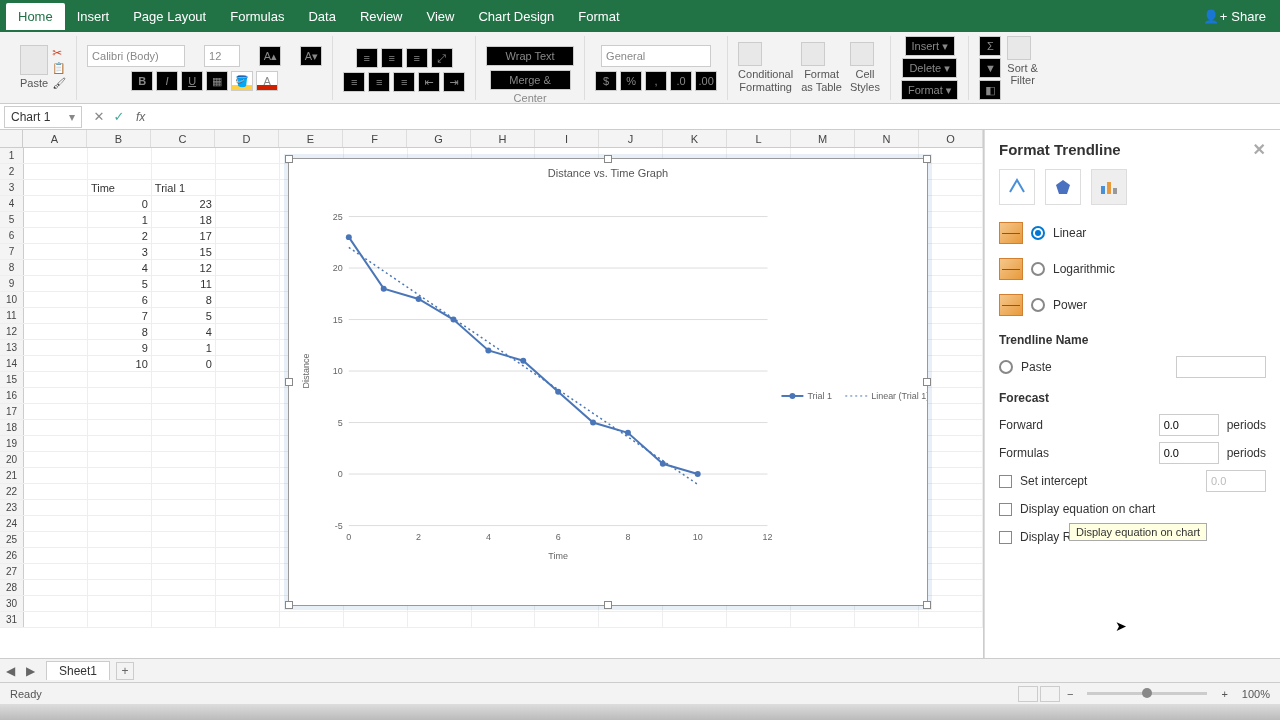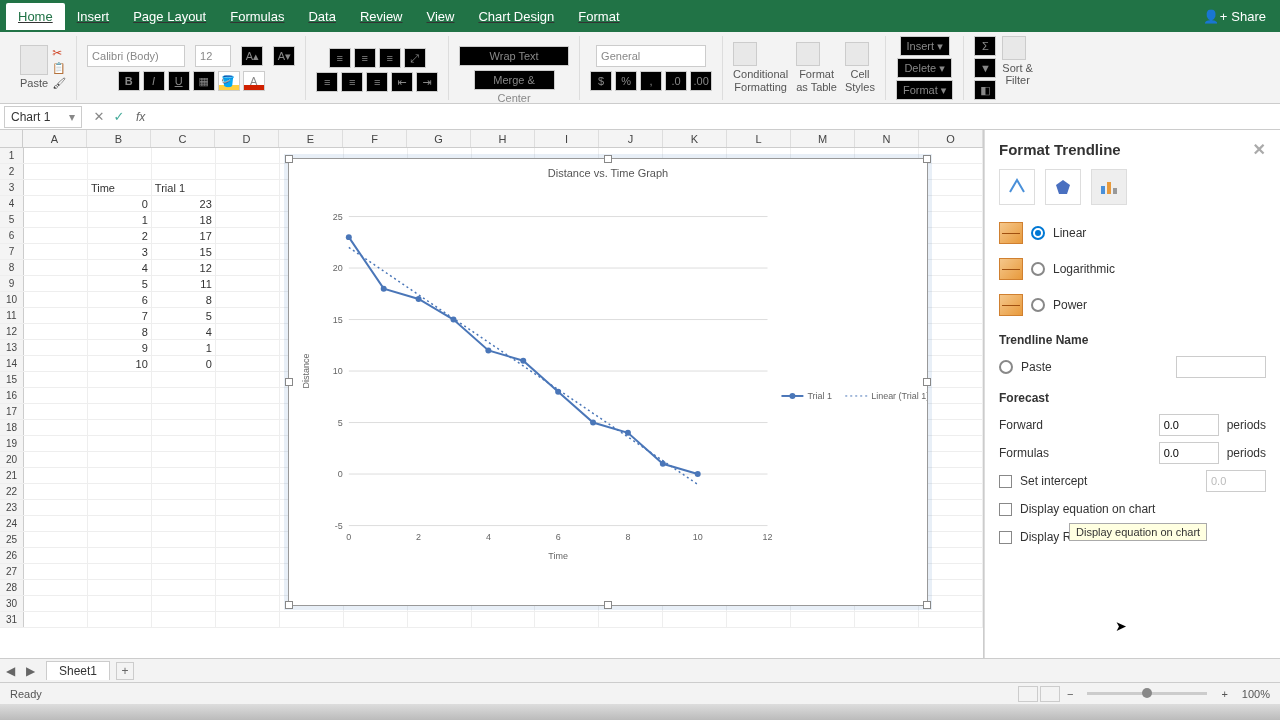--- a/index.html
+++ b/index.html
@@ -10,21 +10,21 @@
 .tab { padding: 6px 12px; color: #fff; font-size: 13px; cursor: pointer; border-radius: 2px 2px 0 0; }
 .tab.active { background: #fff; color: #217346; }
 .share-btn { margin-left: auto; color: #fff; padding: 0 14px; font-size: 13px; display: flex; align-items: center; gap: 4px; }
 
 
 .ribbon { height: 72px; background: #f3f3f3; border-bottom: 1px solid #ccc; display: flex; align-items: center; padding: 4px 10px; gap: 0; }
 .rgroup { display: flex; flex-direction: column; align-items: center; padding: 2px 10px; border-right: 1px solid #ddd; height: 64px; justify-content: center; }
 .rgroup:last-child { border-right: none; }
 .rgroup .big { font-size: 11px; color: #555; margin-top: 2px; text-align: center; line-height: 1.1; }
 .rgroup .iconbox { width: 24px; height: 24px; background: #e8e8e8; border: 1px solid #ccc; margin-bottom: 2px; }
-.font-row { display: flex; gap: 10px; align-items: center; }
+.font-row { display: flex; gap: 19px; align-items: center; }
 .font-sel { width: 98px; height: 22px; border: 1px solid #ccc; background: #fff; font-size: 11px; padding: 0 4px; color: #888; }
 .size-sel { width: 36px; height: 22px; border: 1px solid #ccc; background: #fff; font-size: 11px; padding: 0 4px; color: #888; }
 .btn-row { display: flex; gap: 3px; margin-top: 4px; }
 .mini-btn { width: 22px; height: 20px; border: 1px solid #ccc; background: #000000; font-size: 11px; text-align: center; line-height: 18px; color: #888; }
 .mini-btn.wide { width: auto; padding: 0 6px; }
 .num-fmt { width: 110px; height: 22px; border: 1px solid #ccc; background: #fff; font-size: 11px; padding: 0 4px; color: #888; }
 
 
 .formula-bar { height: 26px; border-bottom: 1px solid #ccc; display: flex; align-items: center; }
 .name-box { width: 78px; height: 22px; border: 1px solid #ccc; margin: 0 4px; font-size: 12px; padding: 0 6px; display: flex; align-items: center; }
@@ -93,21 +93,21 @@
 
 
 .dock { height: 16px; background: linear-gradient(#ddd,#bbb); }
 svg text { font-size: 9px; fill: #666; }
 .axis-label { font-size: 9px; fill: #666; }
 </style>
 </head>
 <body>
 
 <div class="tab-bar">
-  <div id="tabs-holder" style="display: flex; text-decoration: underline;">
+  <div id="tabs-holder" style="display: flex;">
       <div class="tab active">Home</div>
       <div class="tab">Insert</div>
       <div class="tab">Page Layout</div>
       <div class="tab">Formulas</div>
       <div class="tab">Data</div>
       <div class="tab">Review</div>
       <div class="tab">View</div>
       <div class="tab">Chart Design</div>
       <div class="tab">Format</div>
     </div>
@@ -156,21 +156,21 @@
     </div>
     <div class="btn-row">
       <div class="mini-btn">≡</div>
       <div class="mini-btn">≡</div>
       <div class="mini-btn">≡</div>
       <div class="mini-btn">⇤</div>
       <div class="mini-btn">⇥</div>
     </div>
   </div>
   <div class="rgroup">
-    <div class="mini-btn wide" style="width:110px;margin-bottom:4px">Wrap Text</div>
+    <div class="mini-btn wide" style="width:88px;margin-bottom:4px">Wrap Text</div>
     <div class="mini-btn wide" style="width:81px">Merge &amp; Center</div>
   </div>
   <div class="rgroup">
     <input class="num-fmt" readonly="" value="General" style="">
     <div class="btn-row">
       <div class="mini-btn">$</div>
       <div class="mini-btn">%</div>
       <div class="mini-btn">,</div>
       <div class="mini-btn">.0</div>
       <div class="mini-btn">.00</div>

